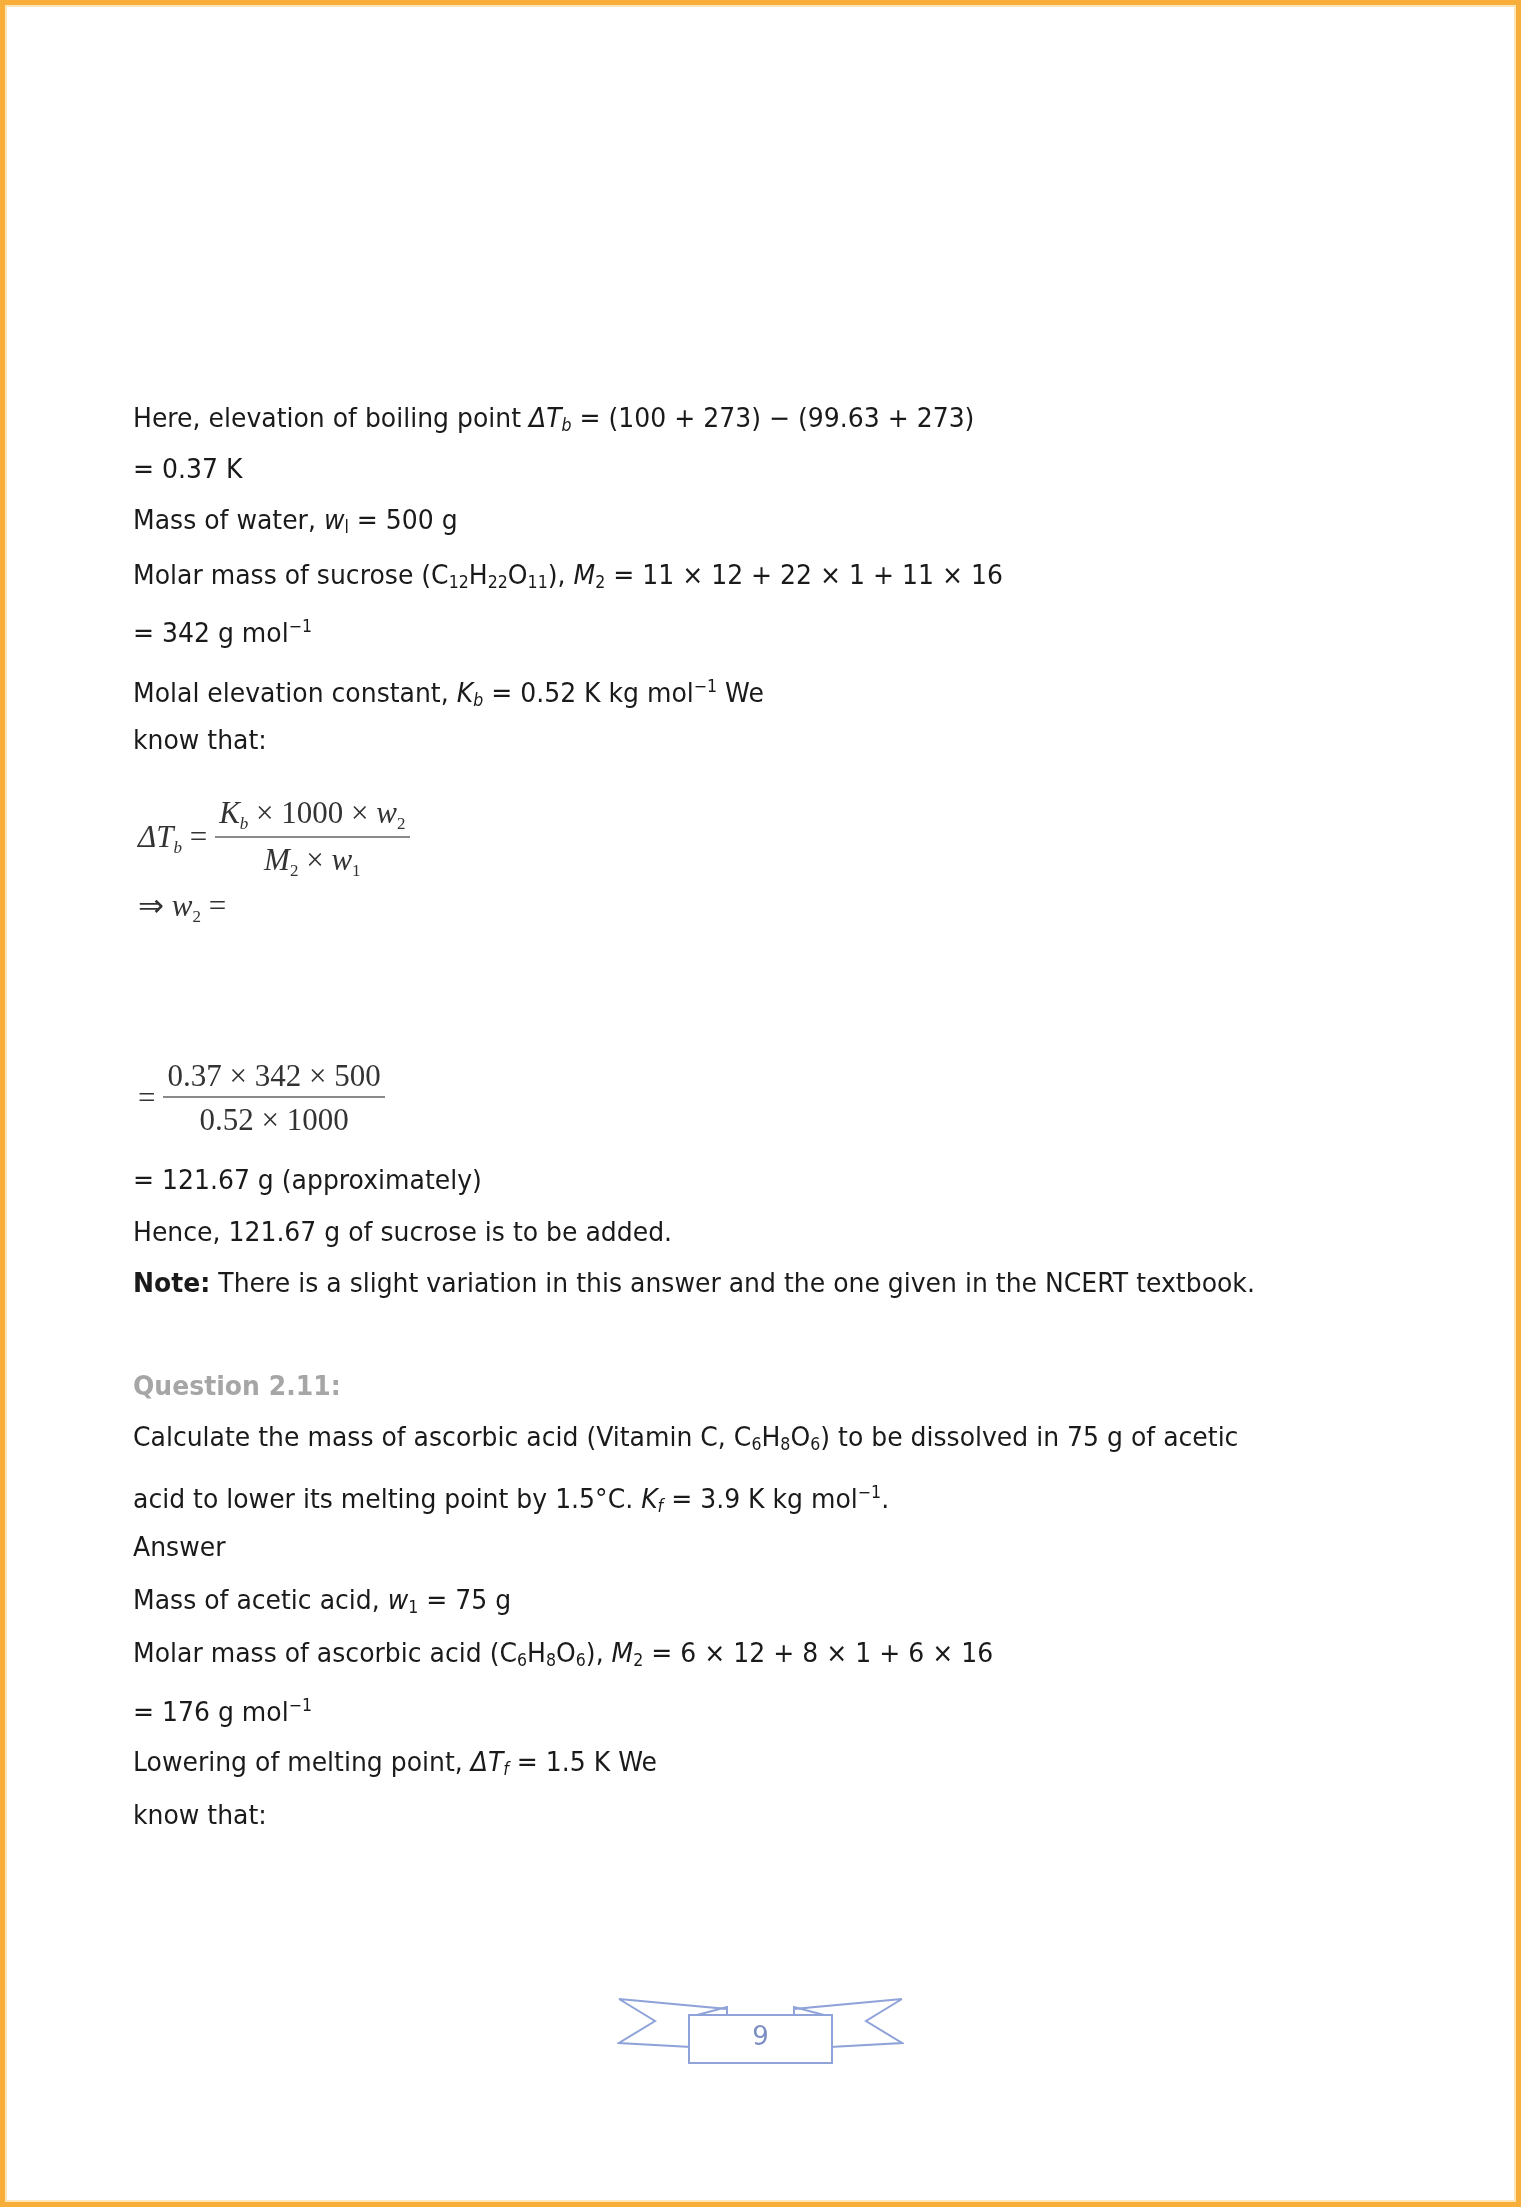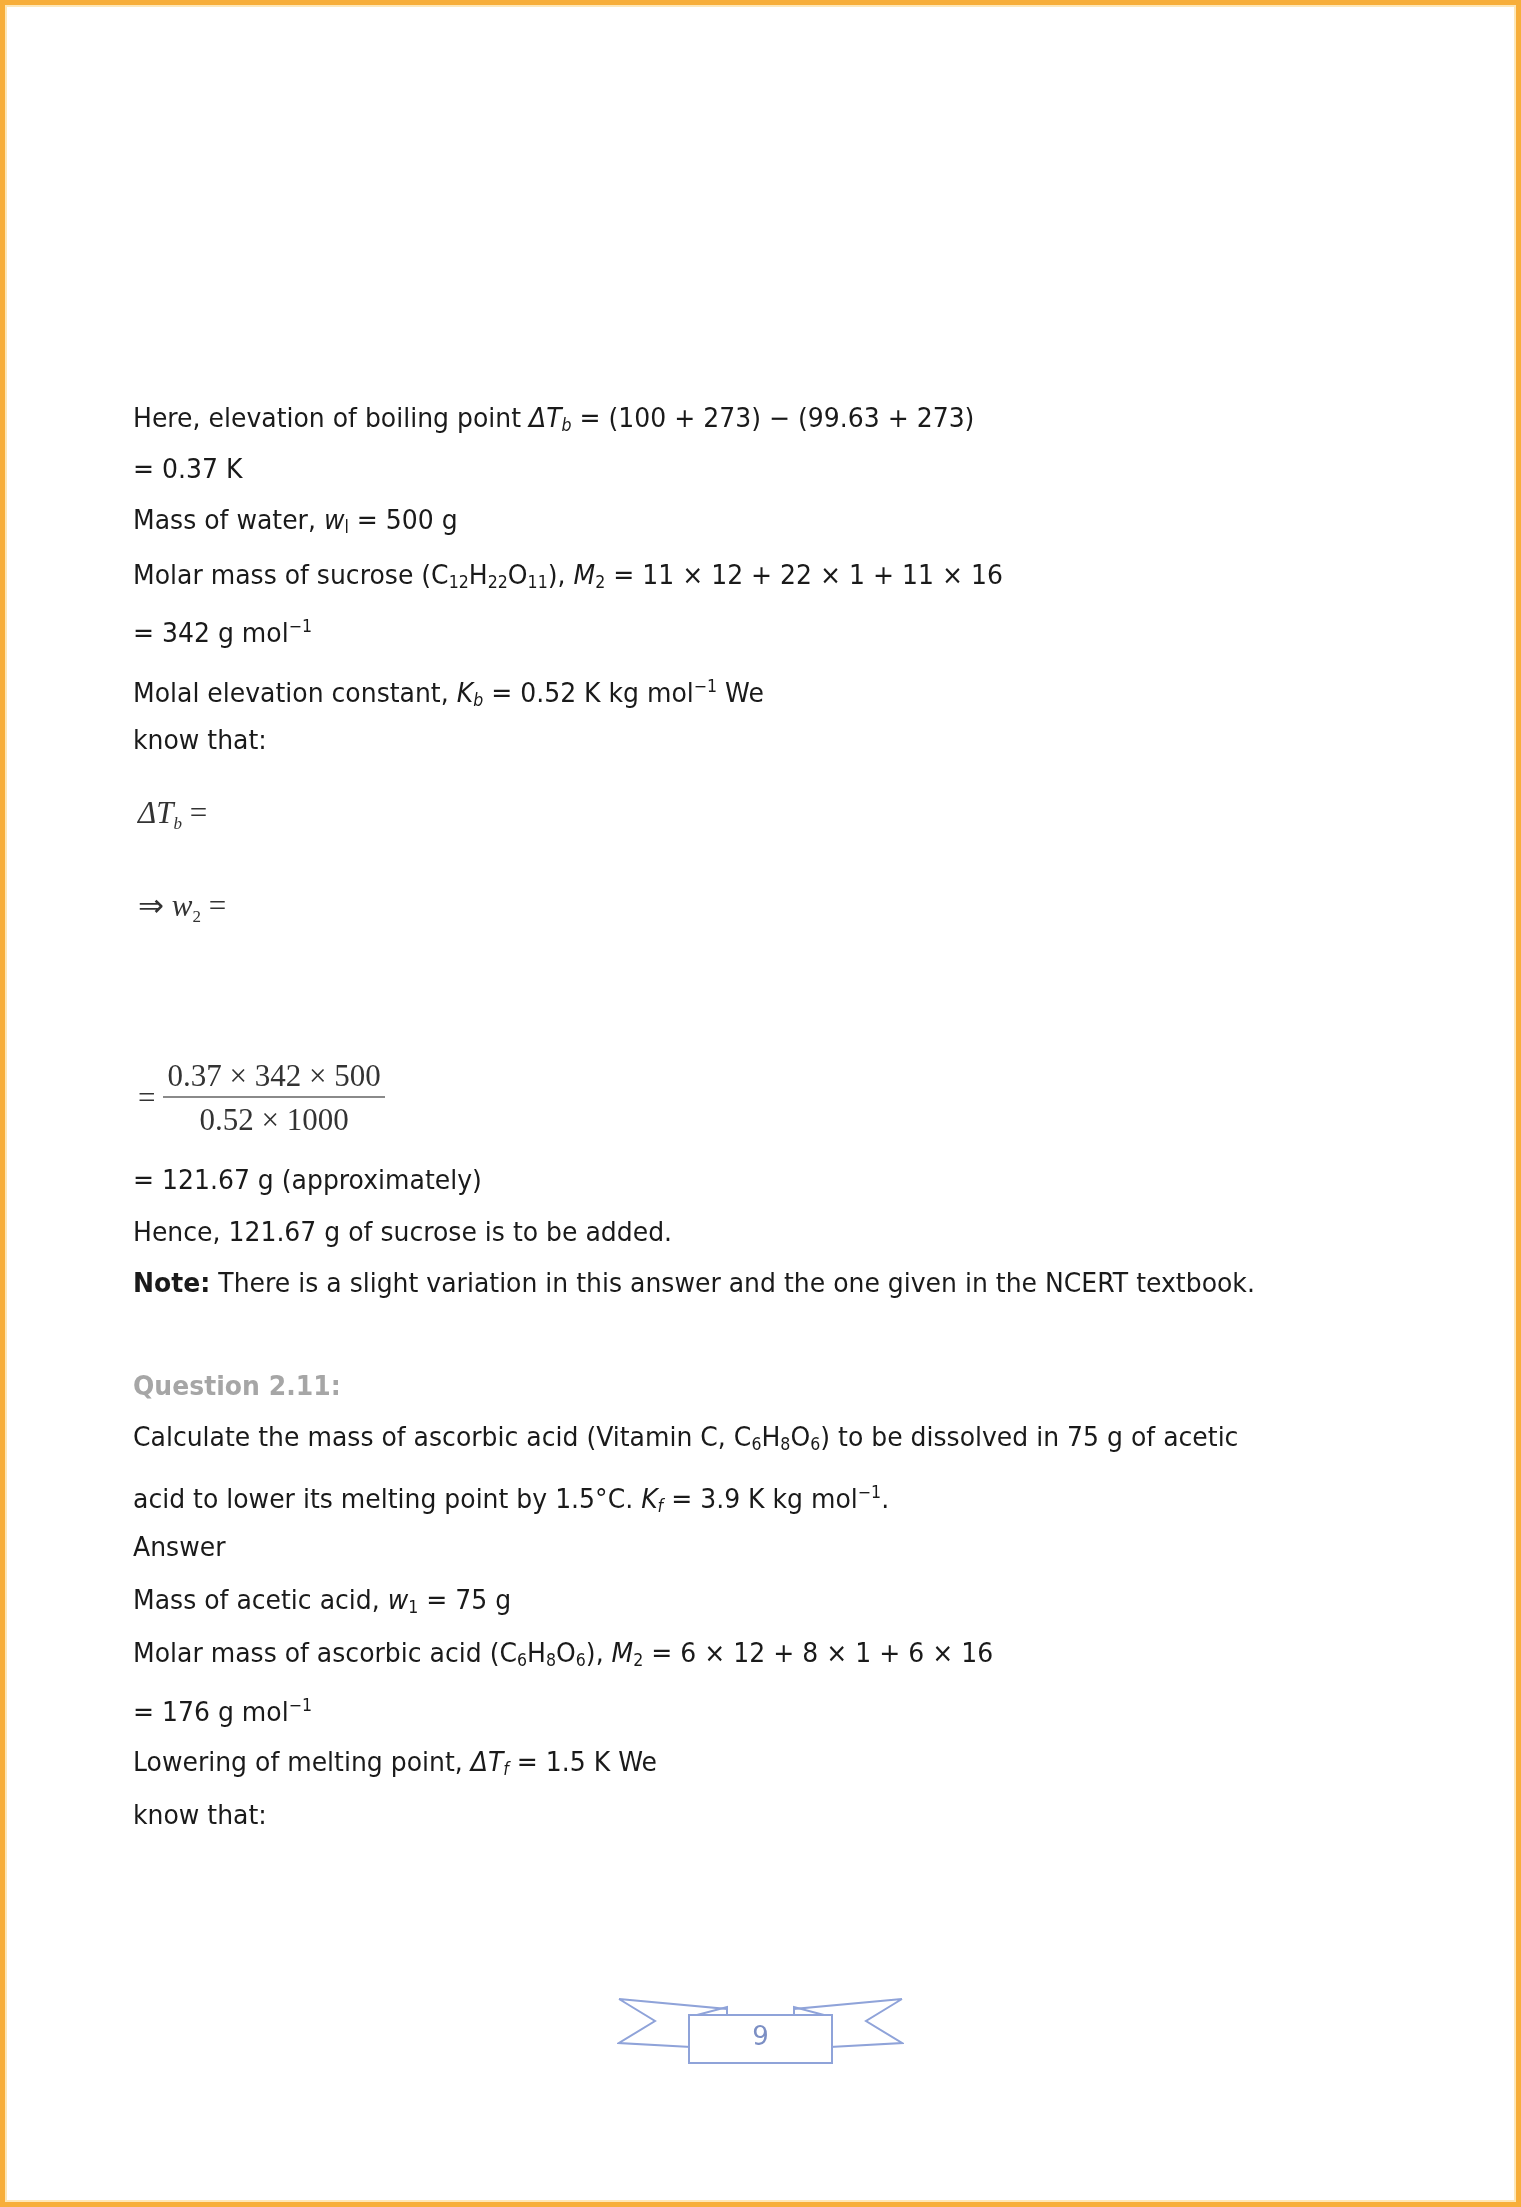--- a/index.html
+++ b/index.html
@@ -58,20 +58,24 @@
 <div class="line" style="top:558px"><span>Molar mass of sucrose (C</span><span class="sub">12</span><span>H</span><span class="sub">22</span><span>O</span><span class="sub">11</span><span>), </span><i>M</i><span class="sub">2</span><span> = 11 × 12 + 22 × 1 + 11 × 16</span></div>
 
 <div class="line" style="top:609px"><span>= 342 g mol</span><span class="sup">−1</span></div>
 
 <div class="line" style="top:669px"><span>Molal elevation constant, </span><i>K</i><i class="sub">b</i><span> = 0.52 K kg mol</span><span class="sup">−1</span><span> We</span></div>
 
 <div class="line" style="top:723px">know that:</div>
 
 <div class="eq" style="top:795px">
   <span class="lhs"><i>ΔT</i><i class="s">b</i> <span>=</span></span>
+  <span class="frac">
+    <span class="num"><i>K</i><i class="s">b</i><span> × 1000 × </span><i>w</i><span class="s">2</span></span>
+    <span class="den"><i>M</i><span class="s">2</span><span> × </span><i>w</i><span class="s">1</span></span>
+  </span>
 </div>
 
 <div class="eq" style="top:887px">
   <span class="lhs"><span>⇒</span> <i>w</i><span class="s">2</span> <span>=</span></span>
 </div>
 
 <div class="eq" style="top:1058px">
   <span class="lhs">=</span>
   <span class="frac">
     <span class="num">0.37 × 342 × 500</span>

